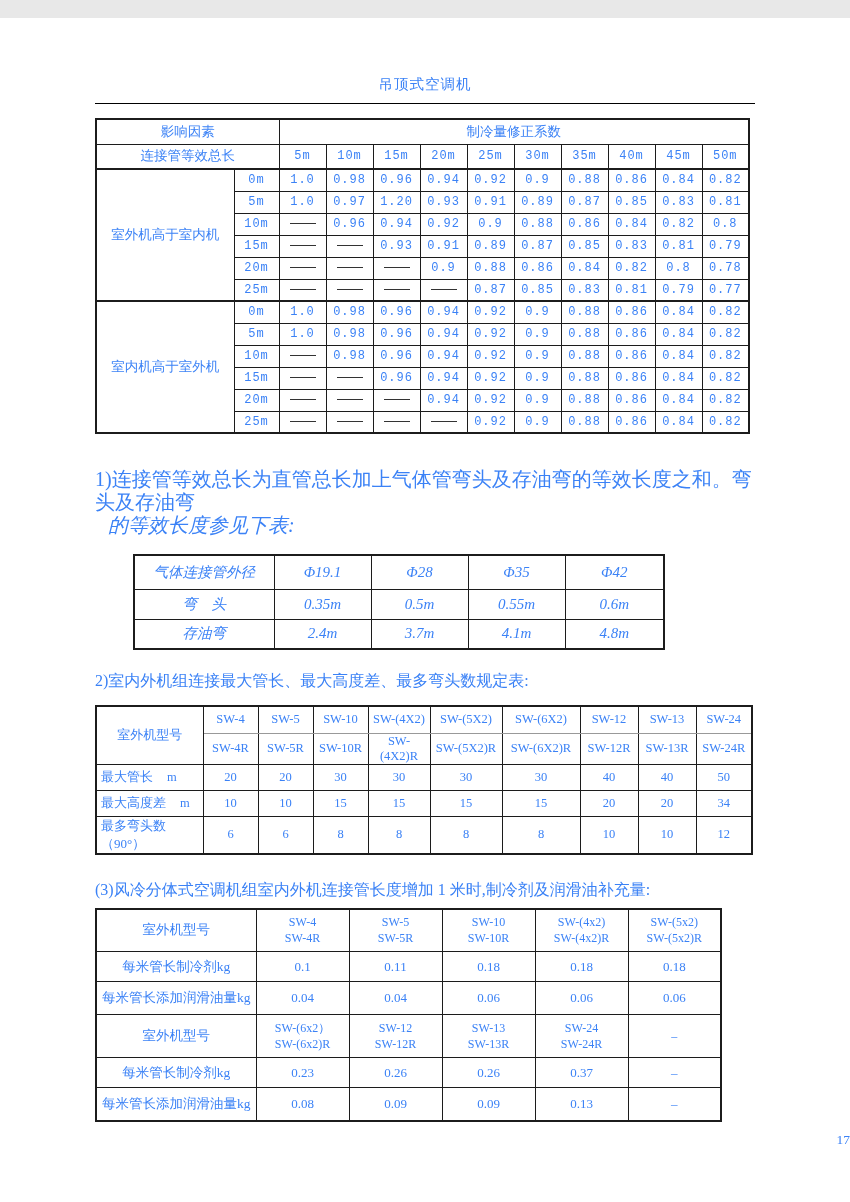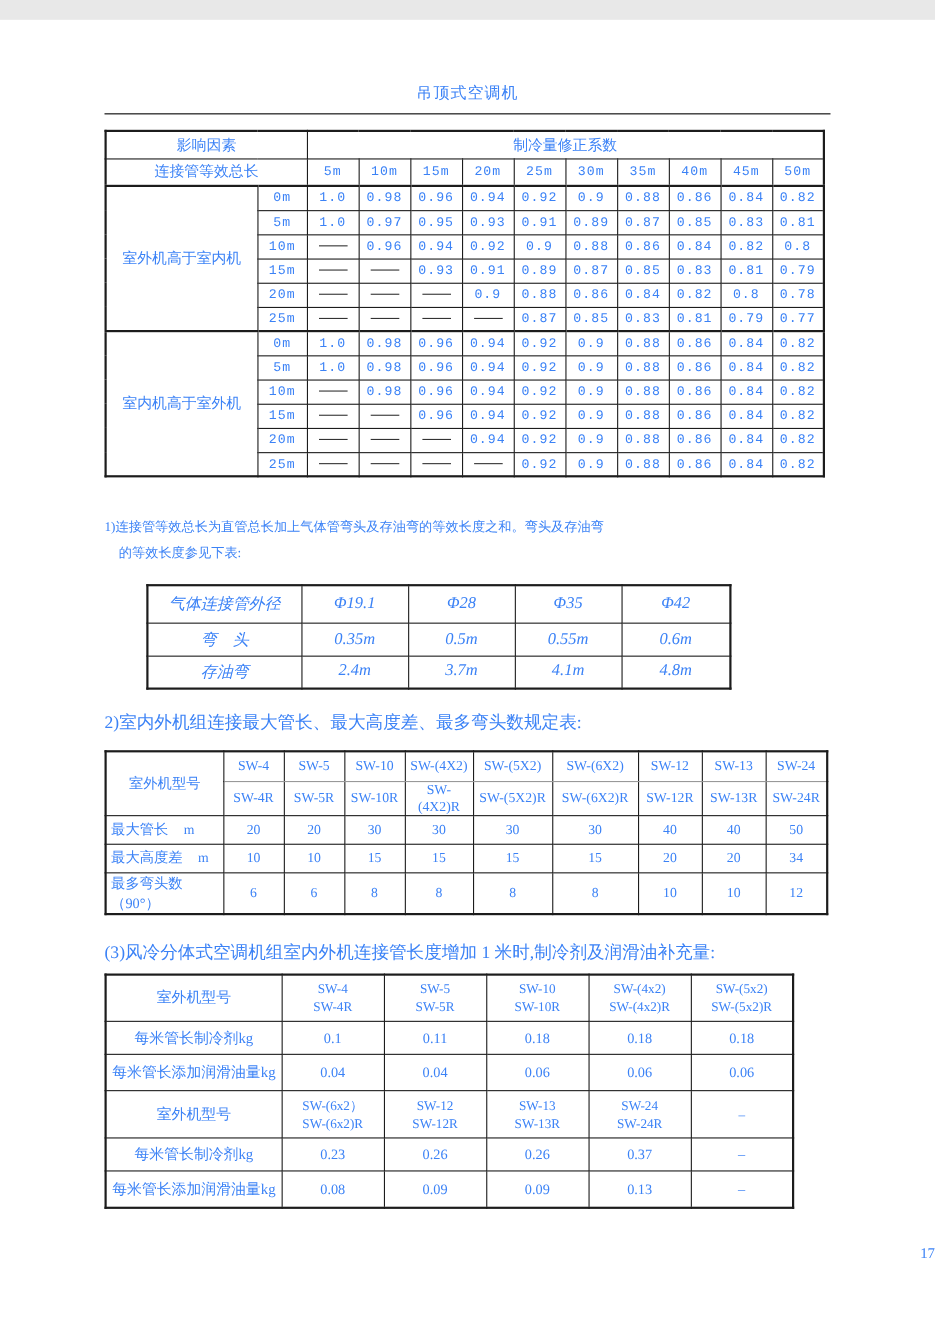--- a/index.html
+++ b/index.html
@@ -7,22 +7,22 @@
     width:850px;height:1202px;background:#ffffff;position:relative;
     font-family:"Liberation Serif","DejaVu Serif",serif;color:#3b82f6;
     margin:18px auto;overflow:hidden;
   }
   .content{margin:0 95px;width:660px;}
   .header{
     padding-top:57px;padding-bottom:9px;border-bottom:1.5px solid #000;
     text-align:center;font-size:14.5px;letter-spacing:1px;
   }
   .title{font-size:16px;margin-top:15px;line-height:20px;}
-  .para{font-size:12px;line-height:23px;}
-  .para .cont{padding-left:13px;}
+  .para{font-size:20px;line-height:23px;}
+  .para .cont{padding-left:13px;font-style:italic;}
 
   table{border-collapse:collapse;table-layout:fixed;}
   td,th{border:1px solid #1c1c1c;text-align:center;vertical-align:middle;
         font-weight:normal;padding:0 1px;overflow:hidden;}
 
   
   .t1{width:564px;margin-top:14px;border:2px solid #1c1c1c;}
   .t1 tr{height:22px;}
   .t1 tr.hrow{height:25px;}
   .t1 .zh{font-size:13.5px;}
@@ -109,21 +109,21 @@
             <td class="mono">0.9</td>
             <td class="mono">0.88</td>
             <td class="mono">0.86</td>
             <td class="mono">0.84</td>
             <td class="mono">0.82</td>
           </tr>
           <tr>
             <td class="mono">5m</td>
             <td class="mono">1.0</td>
             <td class="mono">0.97</td>
-            <td class="mono">0.95</td>
+            <td class="mono">1.20</td>
             <td class="mono">0.93</td>
             <td class="mono">0.91</td>
             <td class="mono">0.89</td>
             <td class="mono">0.87</td>
             <td class="mono">0.85</td>
             <td class="mono">0.83</td>
             <td class="mono">0.81</td>
           </tr>
           <tr>
             <td class="mono">10m</td>

